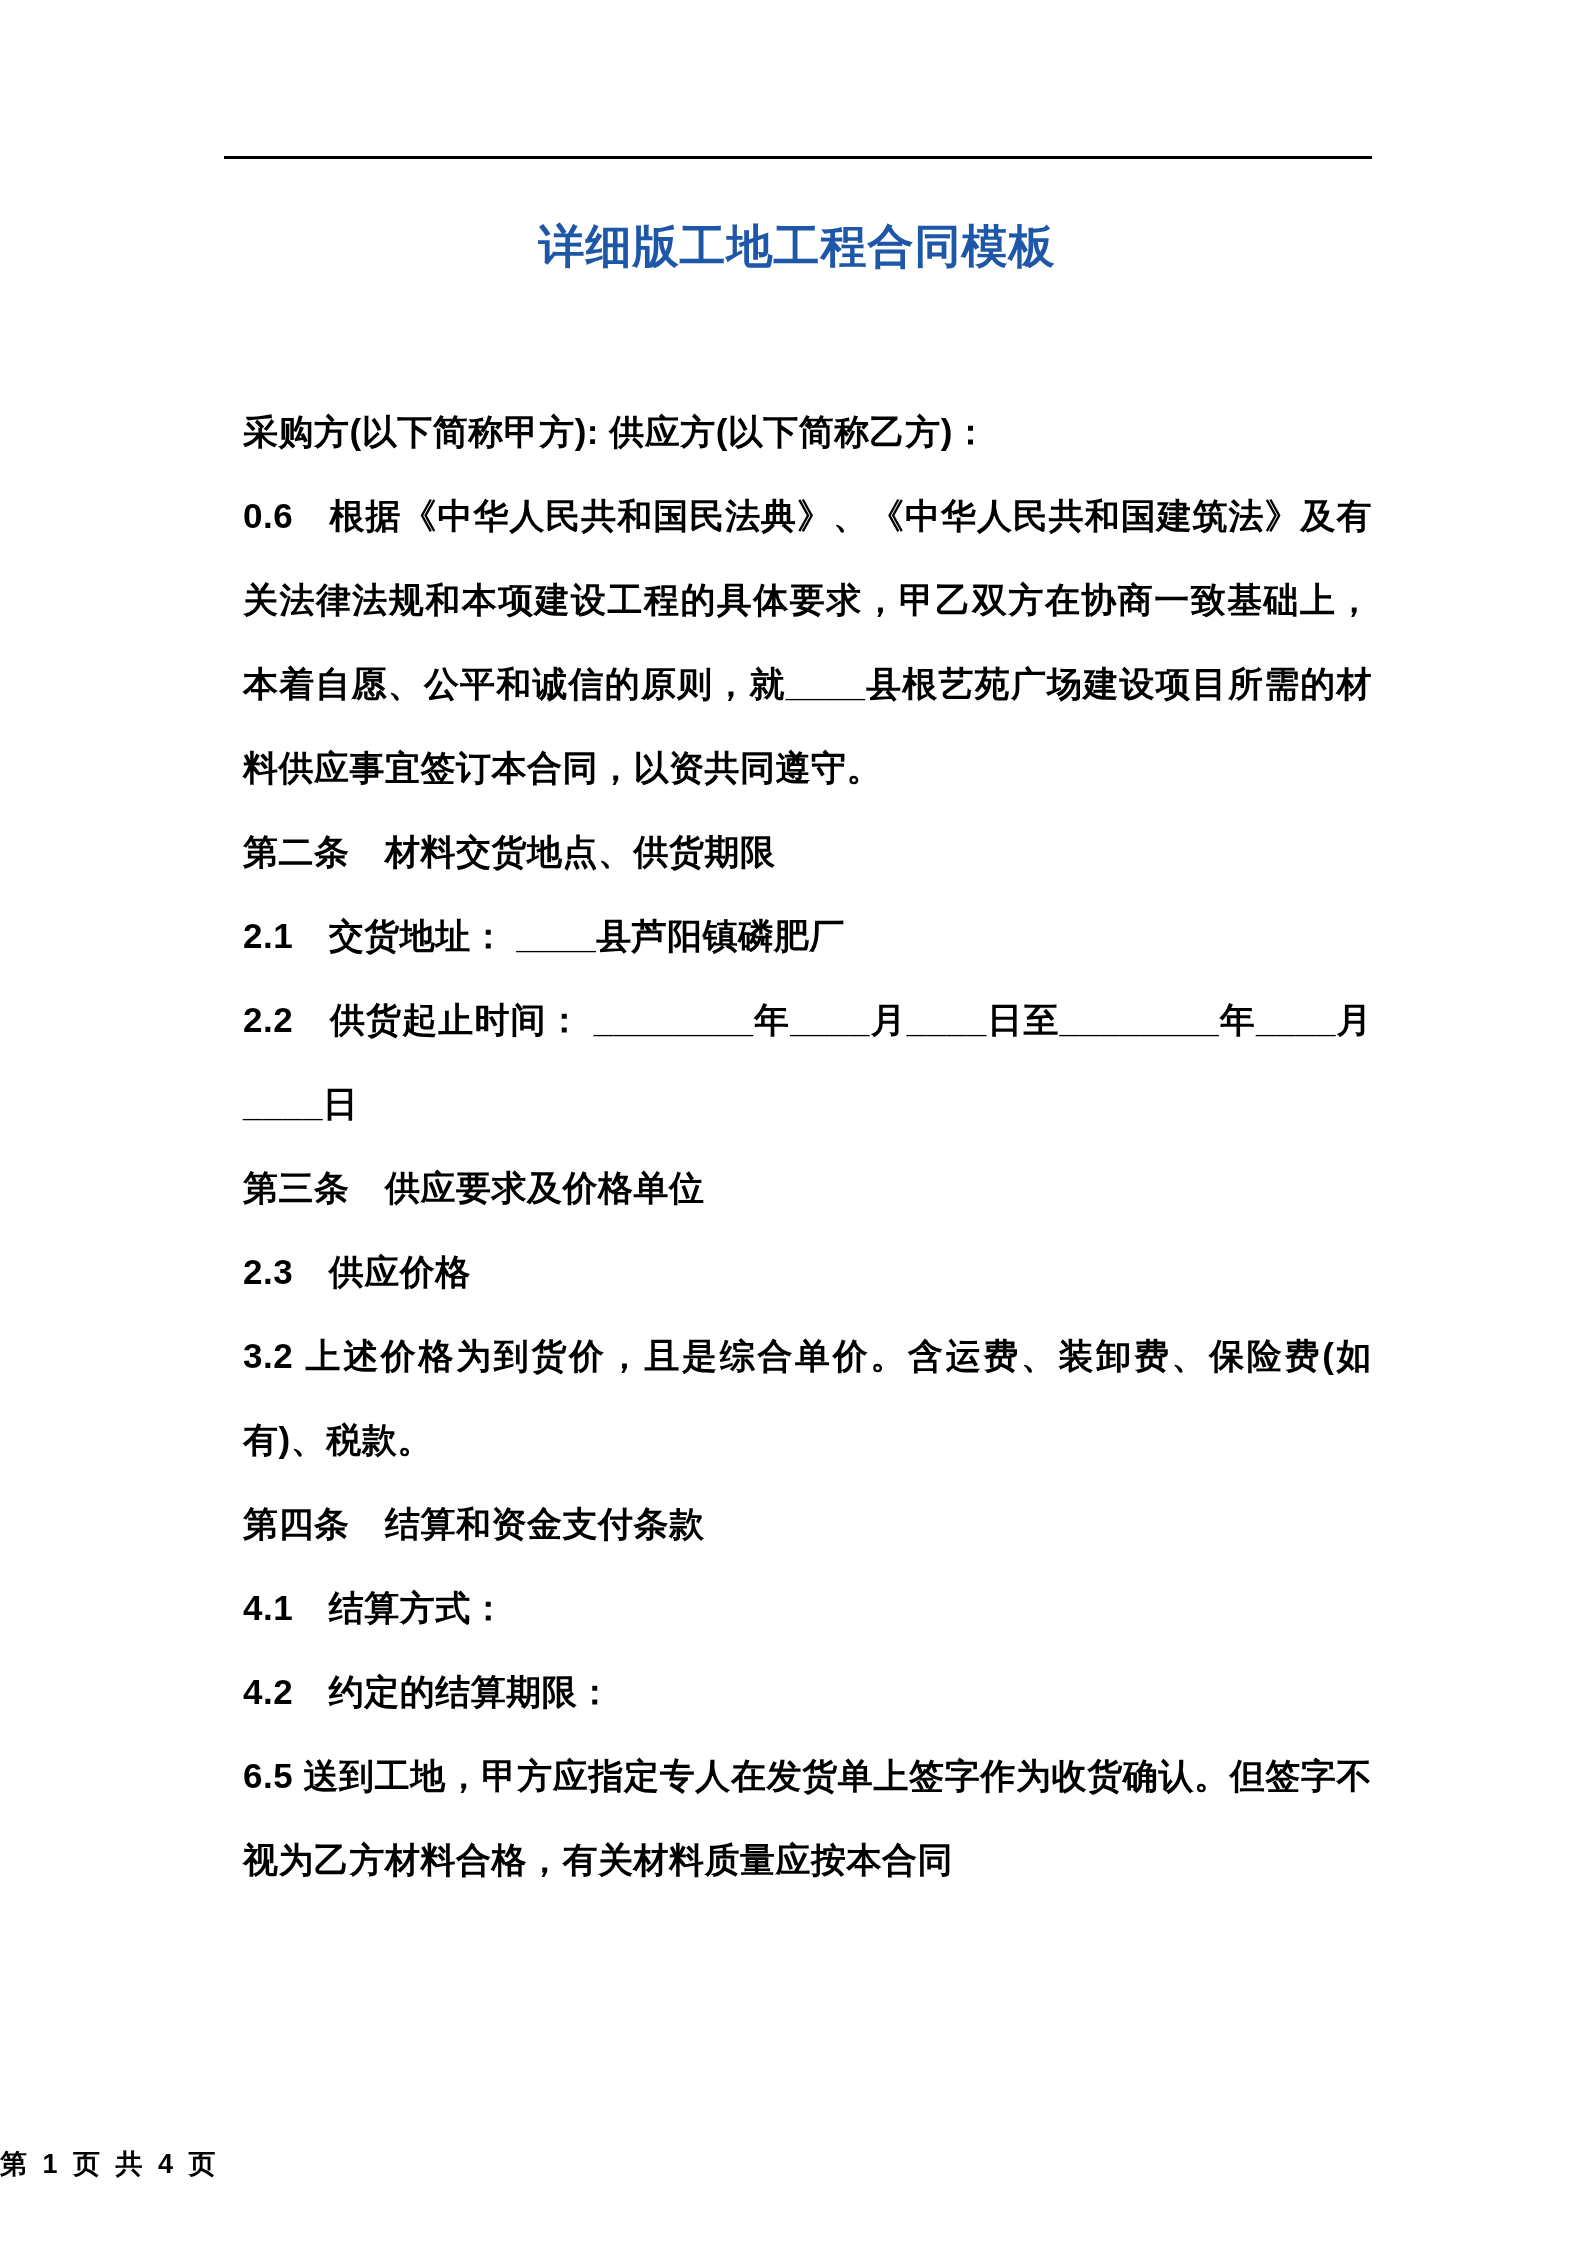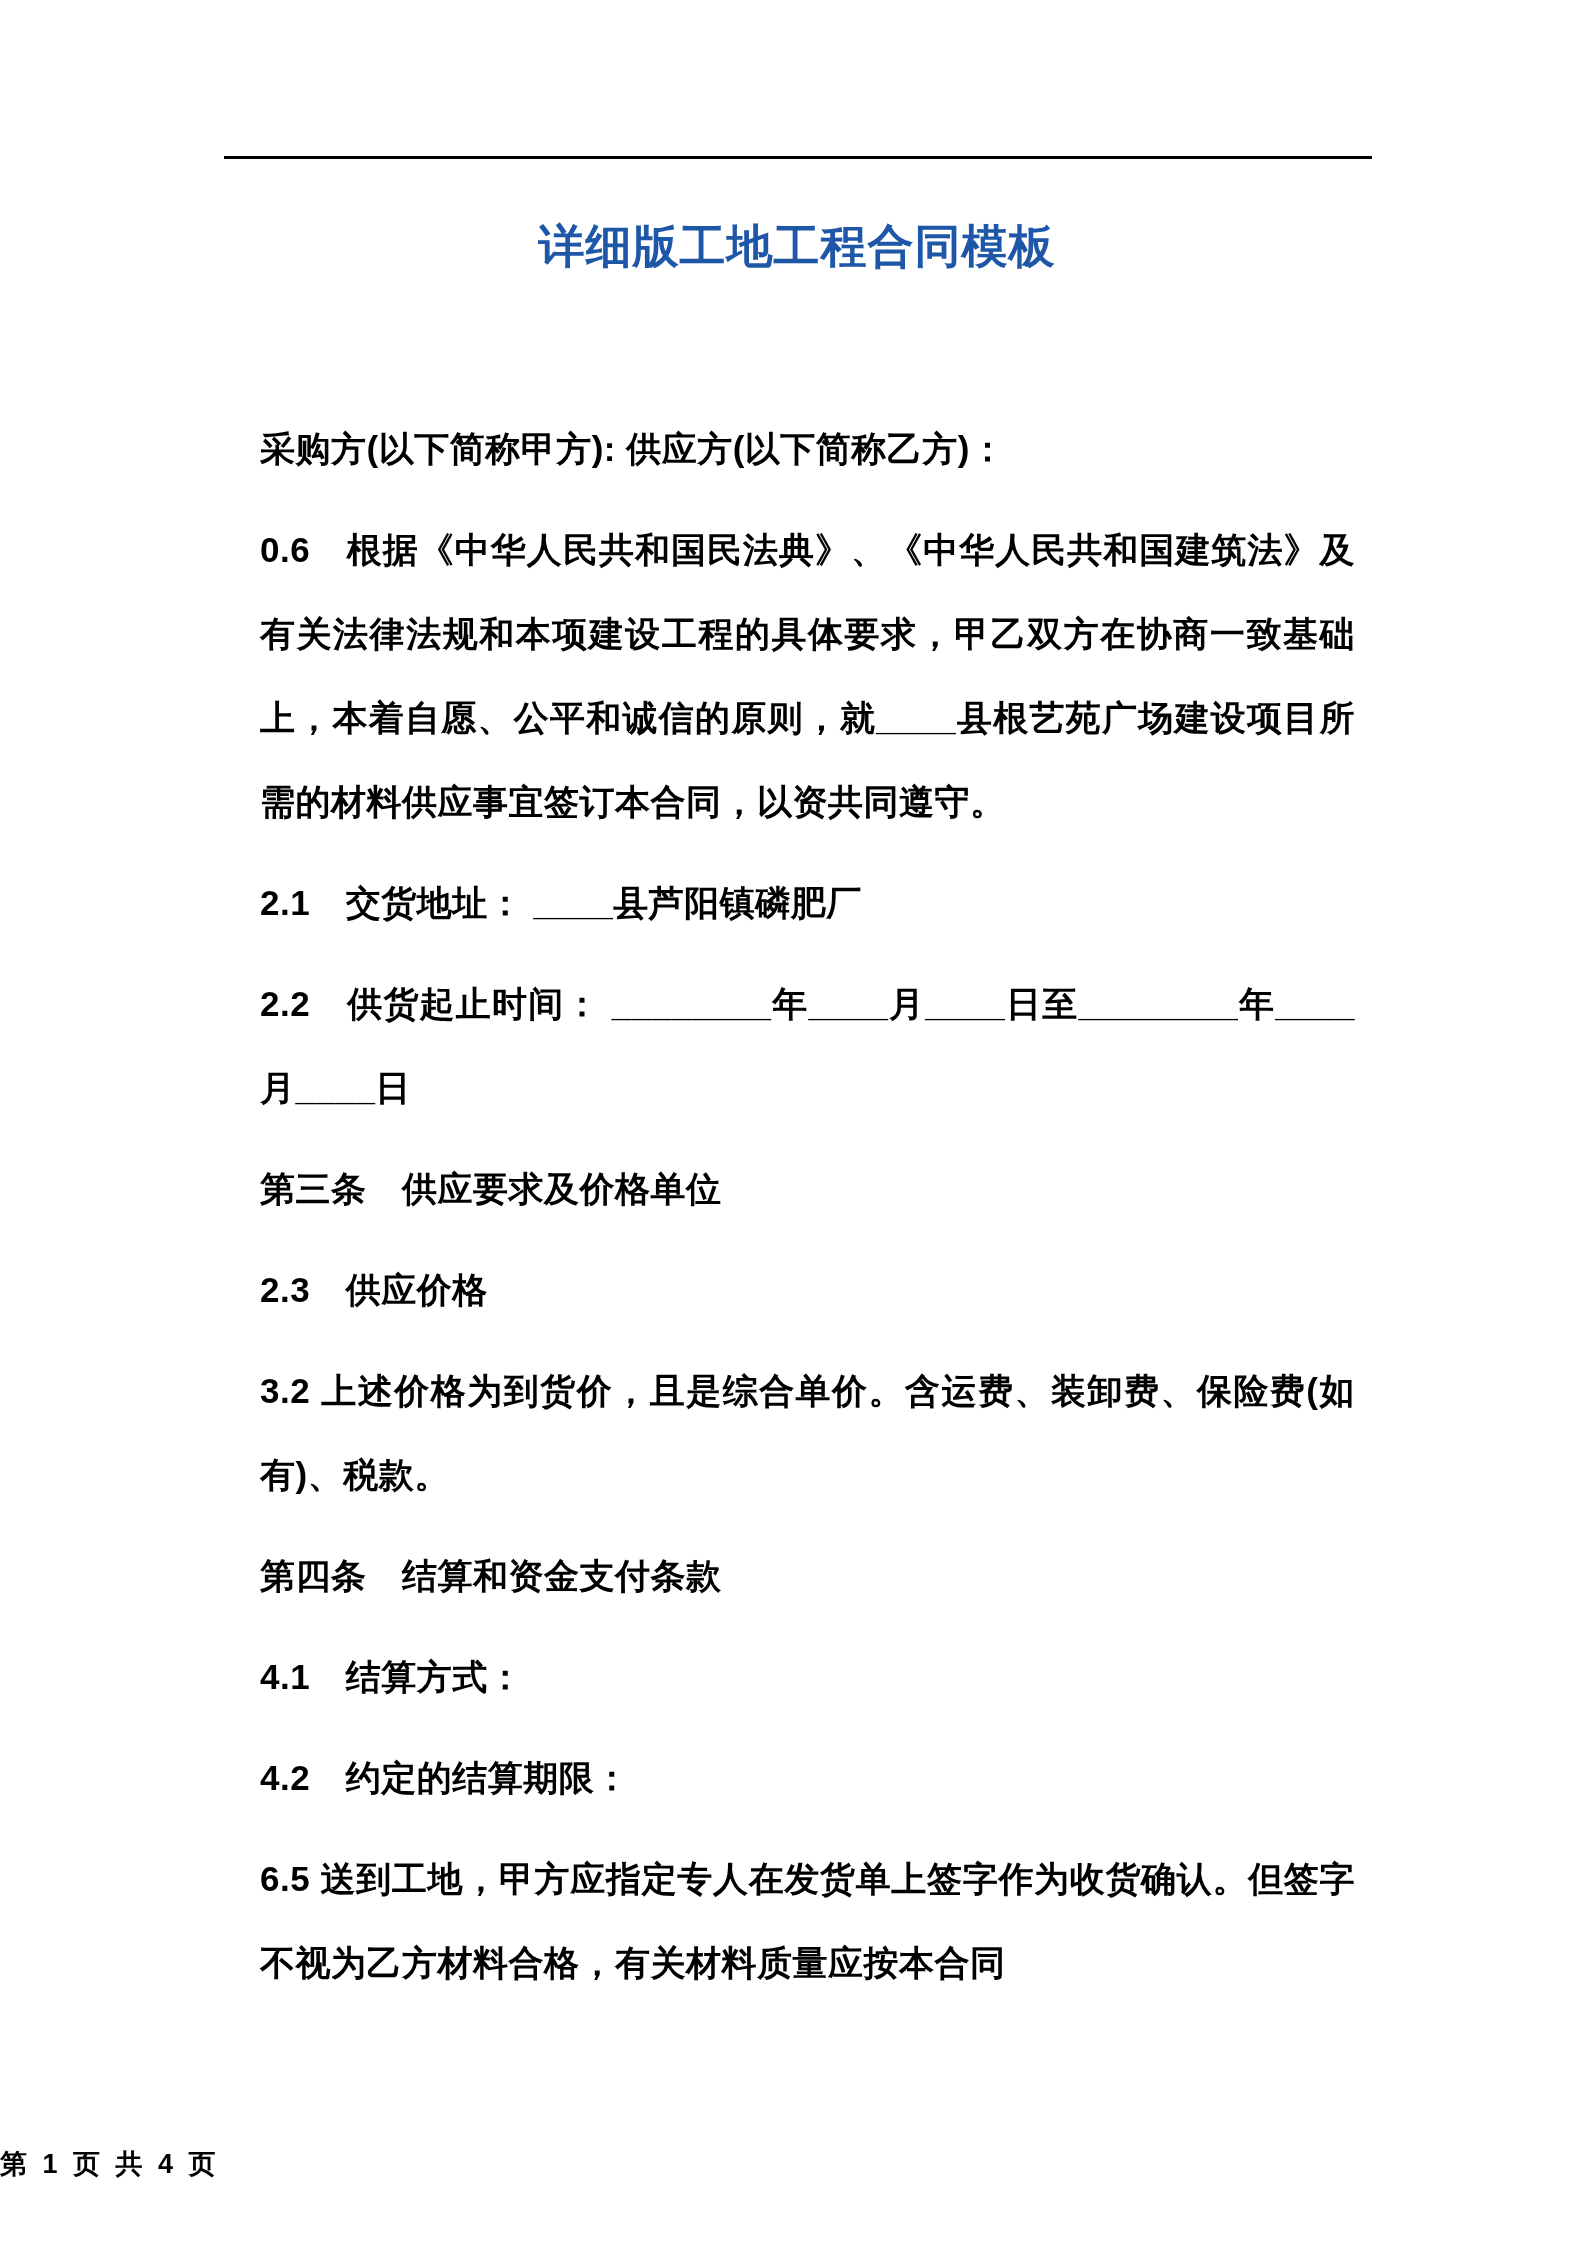--- a/index.html
+++ b/index.html
@@ -37,40 +37,41 @@
   .doc-body {
     position: absolute;
     top: 390px;
     left: 243px;
     width: 1129px;
     font-size: 35px;
     line-height: 84px;
     text-align: justify;
     letter-spacing: 0.5px;
   }
-  .doc-body p { margin: 17px; }
+  .doc-body p { margin: 0; }
   .page-footer {
     position: absolute;
     top: 2146px;
     left: 0;
     width: 100%;
     text-align: left;
     font-size: 27px;
     letter-spacing: 4px;
   }
 </style>
 </head>
 <body>
 
 <div class="page">
   <div class="top-rule"></div>
   <h1 class="doc-title" style="color: rgb(30, 86, 168);">详细版工地工程合同模板</h1>
   <div class="doc-body">
       <p>采购方(以下简称甲方): 供应方(以下简称乙方)：</p>
       <p>0.6　根据《中华人民共和国民法典》、《中华人民共和国建筑法》及有关法律法规和本项建设工程的具体要求，甲乙双方在协商一致基础上，本着自愿、公平和诚信的原则，就____县根艺苑广场建设项目所需的材料供应事宜签订本合同，以资共同遵守。</p>
+      <p>第二条　材料交货地点、供货期限</p>
       <p>2.1　交货地址： ____县芦阳镇磷肥厂</p>
       <p>2.2　供货起止时间： ________年____月____日至________年____月____日</p>
       <p>第三条　供应要求及价格单位</p>
       <p>2.3　供应价格</p>
       <p>3.2 上述价格为到货价，且是综合单价。含运费、装卸费、保险费(如有)、税款。</p>
       <p>第四条　结算和资金支付条款</p>
       <p>4.1　结算方式：</p>
       <p>4.2　约定的结算期限：</p>
       <p>6.5 送到工地，甲方应指定专人在发货单上签字作为收货确认。但签字不视为乙方材料合格，有关材料质量应按本合同</p>
     </div>

